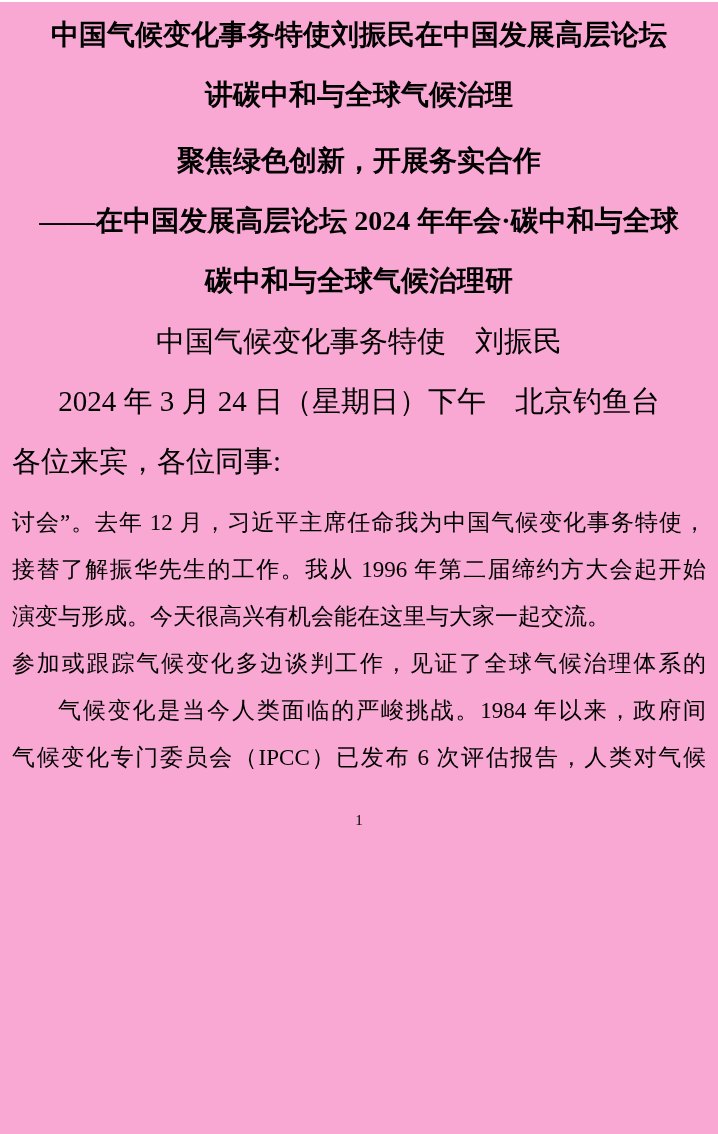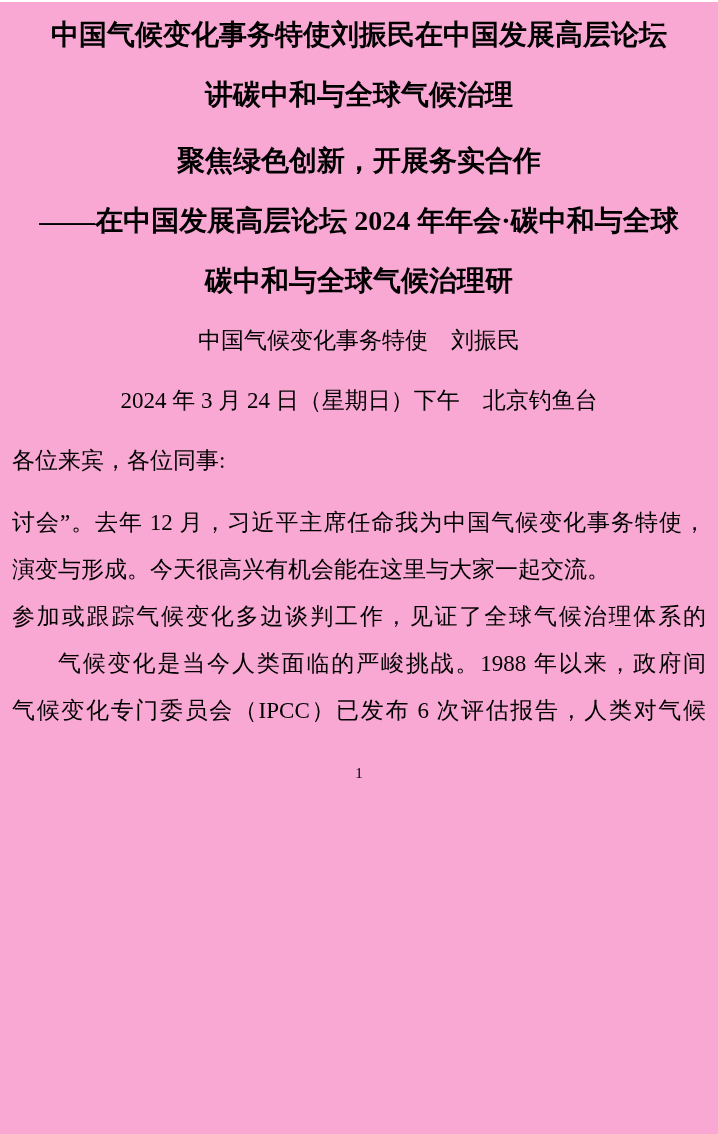--- a/index.html
+++ b/index.html
@@ -34,21 +34,21 @@
   .e-line {
     font-size: 24px;
     font-weight: bold;
     line-height: 47.5px;
     height: 47.5px;
     text-align: left;
   }
   
   .head-zone { margin-top: 6px; }
   .h-line {
-    font-size: 23px;
+    font-size: 29px;
     line-height: 60px;
     height: 60px;
     text-align: center;
     white-space: nowrap;
   }
   .h-line.big {
     font-size: 28px;
     font-weight: bold;
   }
   .h-line.left { text-align: left; white-space: normal; }
@@ -90,21 +90,22 @@
     <div class="h-line big">聚焦绿色创新，开展务实合作</div>
     <div class="h-line big">——在中国发展高层论坛 2024 年年会·碳中和与全球</div>
     <div class="h-line big">碳中和与全球气候治理研</div>
     <div class="h-line">中国气候变化事务特使　刘振民</div>
     <div class="h-line">2024 年 3 月 24 日（星期日）下午　北京钓鱼台</div>
     <div class="h-line left">各位来宾，各位同事:</div>
   </div>
 
   <div class="body-block">
     <div class="b-line just">讨会”。去年 12 月，习近平主席任命我为中国气候变化事务特使，</div>
+    <div class="b-line just">接替了解振华先生的工作。我从 1996 年第二届缔约方大会起开始</div>
     <div class="b-line">演变与形成。今天很高兴有机会能在这里与大家一起交流。</div>
     <div class="b-line just">参加或跟踪气候变化多边谈判工作，见证了全球气候治理体系的</div>
-    <div class="b-line ind just">气候变化是当今人类面临的严峻挑战。1988 年以来，政府间</div>
+    <div class="b-line ind just">气候变化是当今人类面临的严峻挑战。1984 年以来，政府间</div>
     <div class="b-line just">气候变化专门委员会（IPCC）已发布 6 次评估报告，人类对气候</div>
   </div>
 
   <div class="page-number">1</div>
 
 </div>
 
 </body></html>

